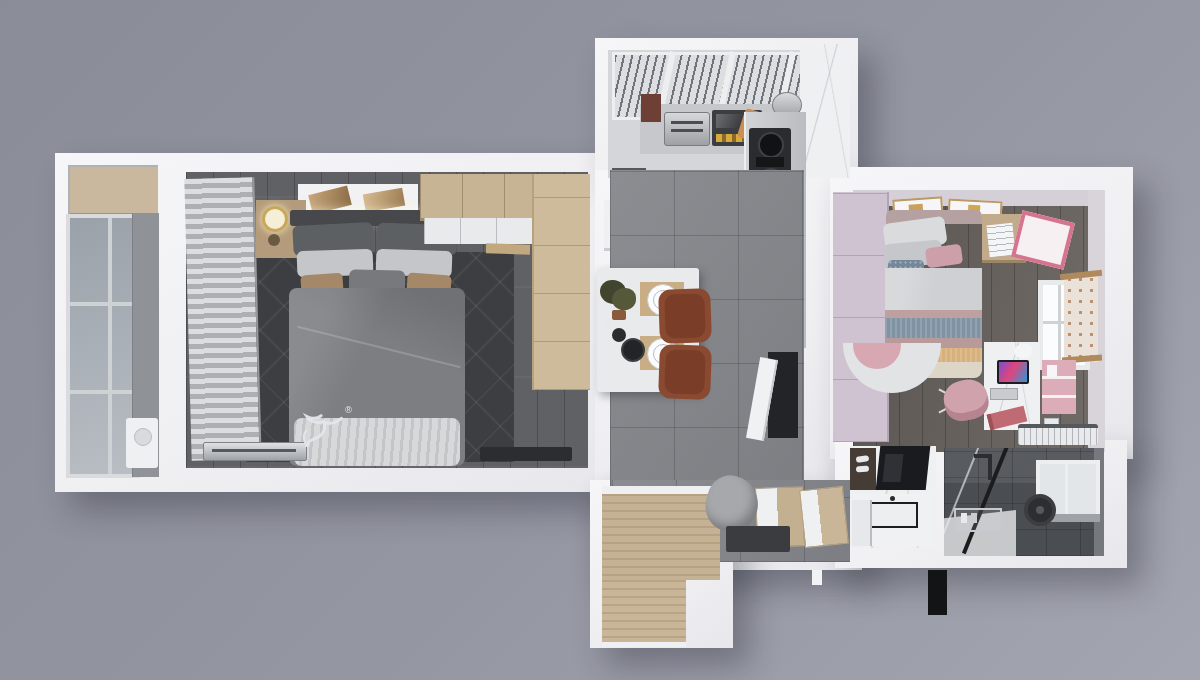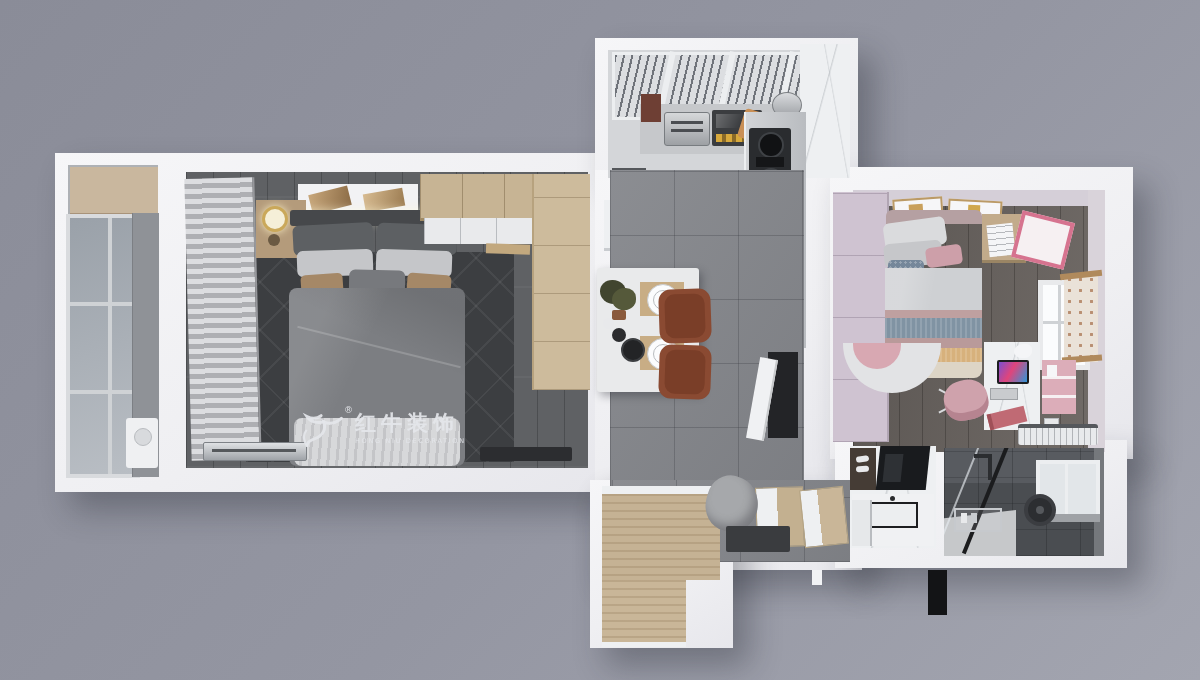--- a/index.html
+++ b/index.html
@@ -269,19 +269,15 @@
 
   <div id="watermark" class="abs" style="left:300px;top:405px;width:180px;height:48px;">
     <div class="abs" style="position:relative;width:46px;height:40px;flex:0 0 auto;">
       <svg viewBox="0 0 50 42" width="44" height="38" fill="none" stroke="currentColor" stroke-width="3.4" stroke-linecap="round">
         <path d="M47 10 C40 16 33 17 27 14 C30 22 26 30 17 33 C11 35 8 38 8 41"></path>
         <path d="M27 14 C20 16 12 14 8 8 C14 11 20 10 24 7"></path>
         <path d="M8 41 C4 36 3 29 7 24" stroke-width="2.6"></path>
       </svg>
       <span id="wm-reg">®</span>
     </div>
-    <div>
-      <div id="wm-cn">红牛装饰</div>
-      <div id="wm-en">HONG NIU DECORATION</div>
-    </div>
   </div>
 
 </div>
 
 </body></html>

